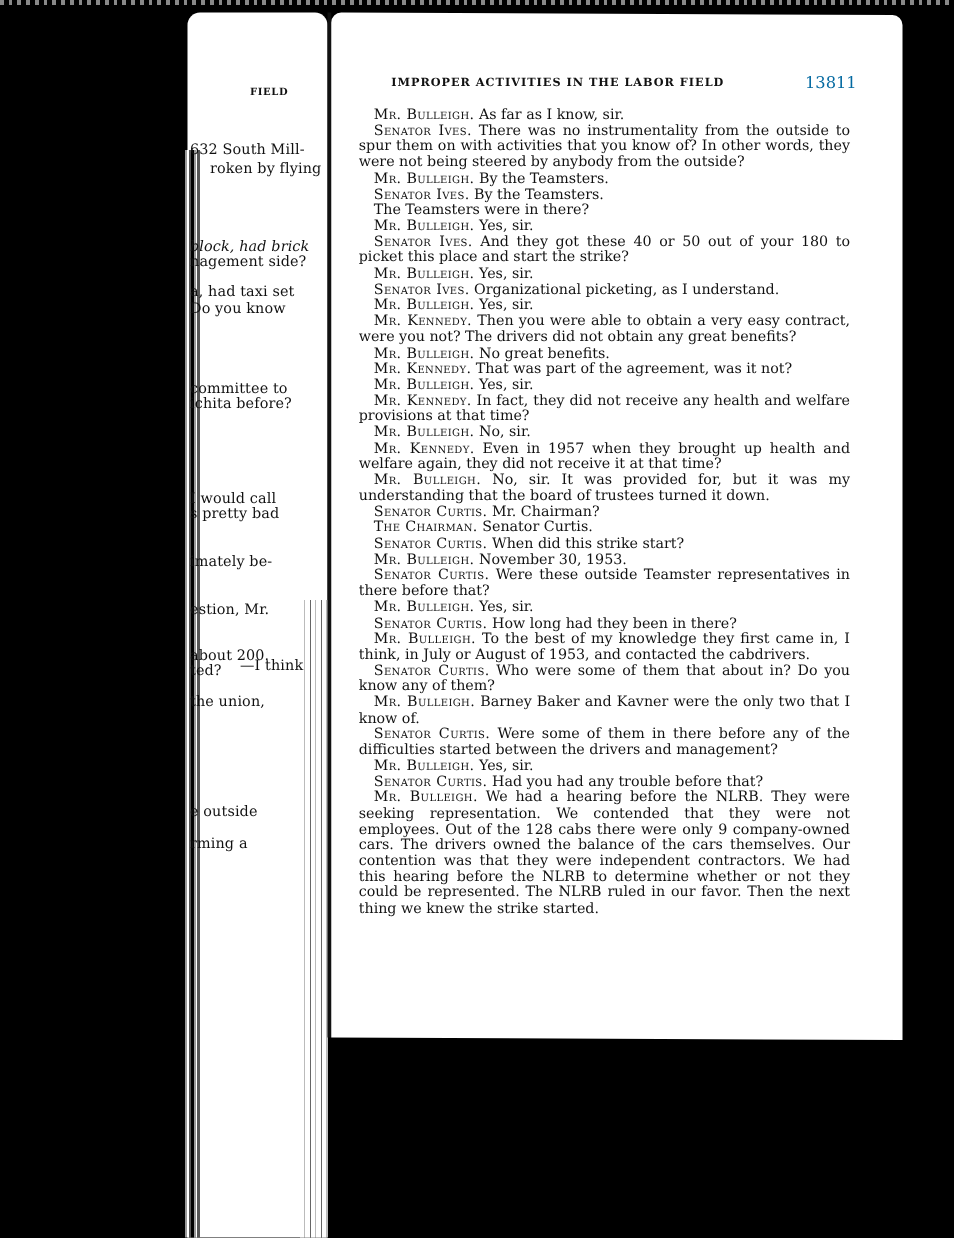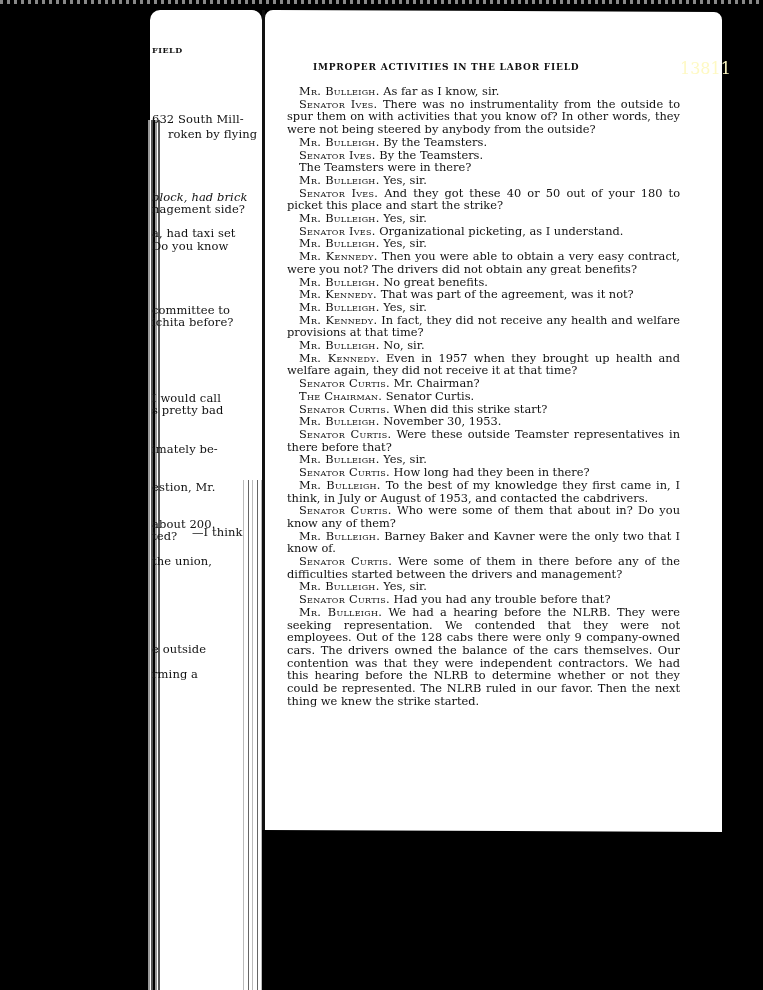--- a/index.html
+++ b/index.html
@@ -36,40 +36,40 @@
   .right-page {
     position: absolute; left: 265px; top: 10px; width: 457px; height: 820px;
     background: #fff; border-top-left-radius: 8px; border-top-right-radius: 8px;
     transform: skewY(0.25deg); transform-origin: top left;
   }
   .running-head {
     position: absolute; left: 313px; top: 62px; font-size: 9px; letter-spacing: 0.8px;
     font-weight: bold; color: #111; white-space: nowrap;
   }
   .page-number {
-    position: absolute; left: 680px; top: 59px; font-size: 16px; color: #fef9c3;
+    position: absolute; left: 644px; top: 59px; font-size: 13px; color: #0369a1;
   }
   .body-text {
     position: absolute; left: 287px; top: 85px; width: 393px;
     font-size: 11.4px; line-height: 12.7px; color: #111; text-align: justify;
   }
   .para { text-indent: 12px; margin: 0; }
   .speaker { font-variant: small-caps; letter-spacing: 0.3px; }
 </style>
 </head>
 <body>
 
 <div class="scan-top-edge"></div>
 
 <div class="left-page"></div>
 <div class="left-gutter"></div>
 <div class="left-gutter-right"></div>
 <div class="page-divider"></div>
 
-<div class="left-frag small" style="top:43px;">FIELD</div>
+<div class="left-frag small" style="top:66px;margin-left:48px;">FIELD</div>
 <div id="left-frags">
     <div class="left-frag" style="top: 112px;">632 South Mill-</div>
     <div class="left-frag" style="top: 127px; padding-left: 16px;">roken by flying</div>
     <div class="left-frag" style="top: 190px; font-style: italic;">block, had brick</div>
     <div class="left-frag" style="top: 202px;">nagement side?</div>
     <div class="left-frag" style="top: 226px;">a, had taxi set</div>
     <div class="left-frag" style="top: 239px;">Do you know</div>
     <div class="left-frag" style="top: 303px;">committee to</div>
     <div class="left-frag" style="top: 315px;">ichita before?</div>
     <div class="left-frag" style="top: 391px;">I would call</div>
@@ -99,20 +99,21 @@
     <p class="para"><span class="speaker">Mr. Bulleigh.</span> <span>Yes, sir.</span></p>
     <p class="para"><span class="speaker">Senator Ives.</span> <span>Organizational picketing, as I understand.</span></p>
     <p class="para"><span class="speaker">Mr. Bulleigh.</span> <span>Yes, sir.</span></p>
     <p class="para"><span class="speaker">Mr. Kennedy.</span> <span>Then you were able to obtain a very easy contract, were you not? The drivers did not obtain any great benefits?</span></p>
     <p class="para"><span class="speaker">Mr. Bulleigh.</span> <span>No great benefits.</span></p>
     <p class="para"><span class="speaker">Mr. Kennedy.</span> <span>That was part of the agreement, was it not?</span></p>
     <p class="para"><span class="speaker">Mr. Bulleigh.</span> <span>Yes, sir.</span></p>
     <p class="para"><span class="speaker">Mr. Kennedy.</span> <span>In fact, they did not receive any health and welfare provisions at that time?</span></p>
     <p class="para"><span class="speaker">Mr. Bulleigh.</span> <span>No, sir.</span></p>
     <p class="para"><span class="speaker">Mr. Kennedy.</span> <span>Even in 1957 when they brought up health and welfare again, they did not receive it at that time?</span></p>
+    <p class="para"><span class="speaker">Mr. Bulleigh.</span> <span>No, sir. It was provided for, but it was my understanding that the board of trustees turned it down.</span></p>
     <p class="para"><span class="speaker">Senator Curtis.</span> <span>Mr. Chairman?</span></p>
     <p class="para"><span class="speaker">The Chairman.</span> <span>Senator Curtis.</span></p>
     <p class="para"><span class="speaker">Senator Curtis.</span> <span>When did this strike start?</span></p>
     <p class="para"><span class="speaker">Mr. Bulleigh.</span> <span>November 30, 1953.</span></p>
     <p class="para"><span class="speaker">Senator Curtis.</span> <span>Were these outside Teamster representatives in there before that?</span></p>
     <p class="para"><span class="speaker">Mr. Bulleigh.</span> <span>Yes, sir.</span></p>
     <p class="para"><span class="speaker">Senator Curtis.</span> <span>How long had they been in there?</span></p>
     <p class="para"><span class="speaker">Mr. Bulleigh.</span> <span>To the best of my knowledge they first came in, I think, in July or August of 1953, and contacted the cabdrivers.</span></p>
     <p class="para"><span class="speaker">Senator Curtis.</span> <span>Who were some of them that about in? Do you know any of them?</span></p>
     <p class="para"><span class="speaker">Mr. Bulleigh.</span> <span>Barney Baker and Kavner were the only two that I know of.</span></p>

